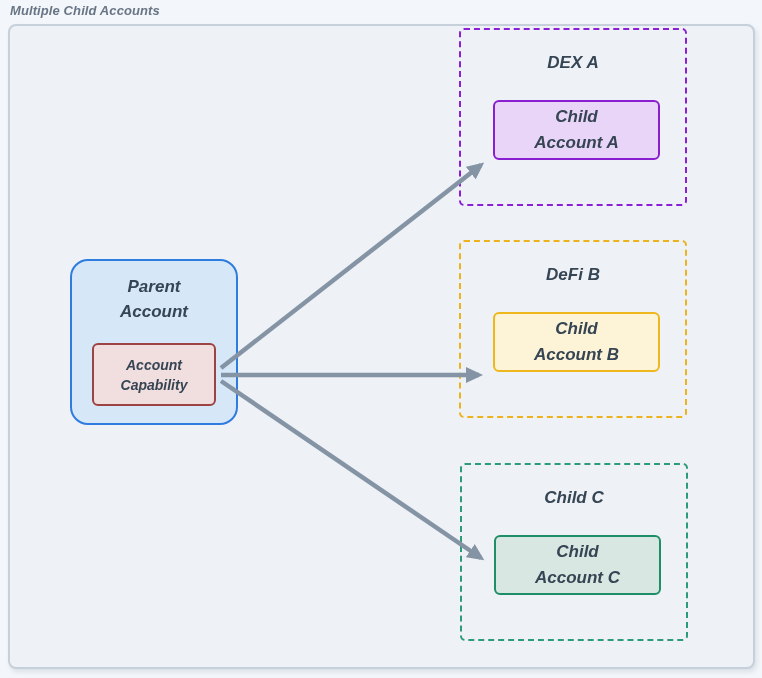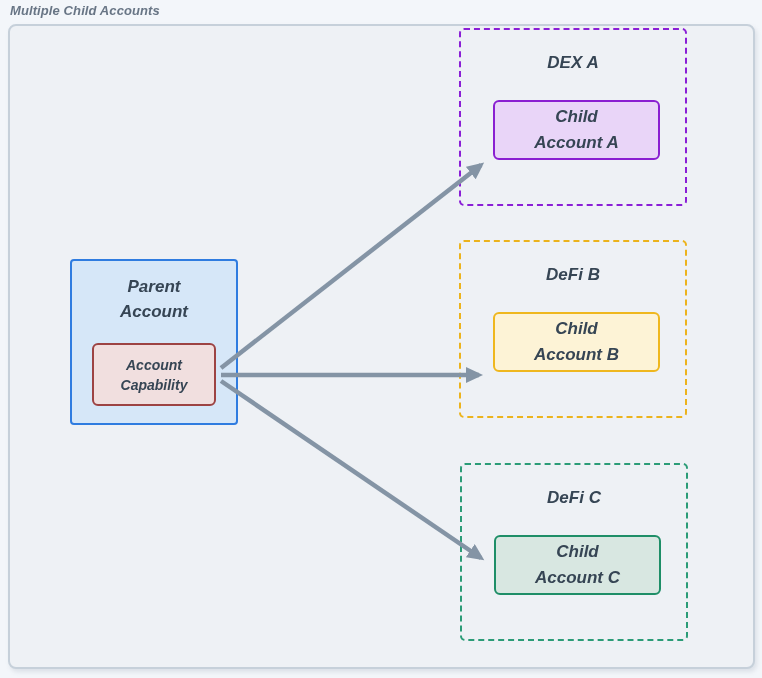--- a/index.html
+++ b/index.html
@@ -31,21 +31,21 @@
 
   .lbl { white-space: pre-line; text-align: center; }
 
   
   .parent-box {
     position: absolute; left: 70px; top: 259px;
     width: 168px; height: 166px;
     box-sizing: border-box;
     background: var(--parent-fill, #d6e7f8);
     border: 2px solid var(--parent-border, #2f7ce0);
-    border-radius: 4px;
+    border-radius: 18px;
   }
   .parent-label {
     margin-top: 13px;
     font-size: 17px; line-height: 25px; font-weight: 600;
     color: var(--text, #364554);
   }
   .capability-box {
     position: absolute; left: 20px; top: 82px;
     width: 124px; height: 63px;
     box-sizing: border-box;
@@ -135,21 +135,21 @@
 
   <div class="group group-defi">
     <div class="group-label">DeFi B</div>
     <div class="child-box child-defi">
       <div class="lbl child-label">Child
 Account B</div>
     </div>
   </div>
 
   <div class="group group-game">
-    <div class="group-label">DeFi C</div>
+    <div class="group-label">Child C</div>
     <div class="child-box child-game">
       <div class="lbl child-label">Child
 Account C</div>
     </div>
   </div>
 
   <svg class="arrows" viewBox="0 0 762 678">
     <defs>
       <marker id="arrowhead" markerUnits="userSpaceOnUse" markerWidth="18" markerHeight="16" refX="13" refY="8" orient="auto">
         <path d="M0,0 L17,8 L0,16 Z" fill="#8494a5"></path>

